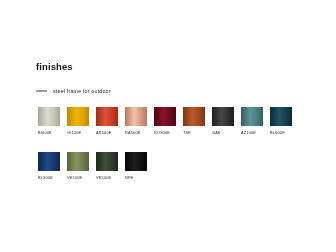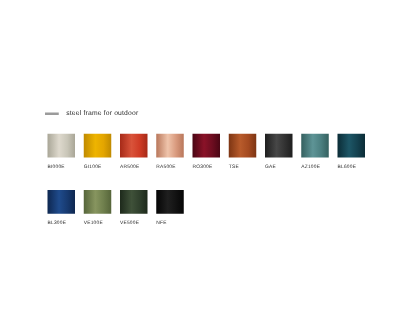--- a/index.html
+++ b/index.html
@@ -76,20 +76,21 @@
     color: #2b2b2b;
     letter-spacing: 0.18px;
     white-space: nowrap;
   }
 </style>
 </head>
 <body style="background: rgb(255, 255, 255);">
 
 <div class="page">
 
+  <div class="title">finishes</div>
 
   <div class="legend">
     <span class="legend-dash" style="background: rgb(155, 155, 155);"></span>
     <span class="legend-label">steel frame for outdoor</span>
   </div>
 
   <div class="grid">
       <div class="row">
         <div class="cell">
           <span class="swatch" style="background: linear-gradient(90deg, rgb(169, 166, 151) 0%, rgb(222, 217, 205) 42%, rgb(201, 198, 184) 72%, rgb(169, 166, 151) 100%);"></span>

